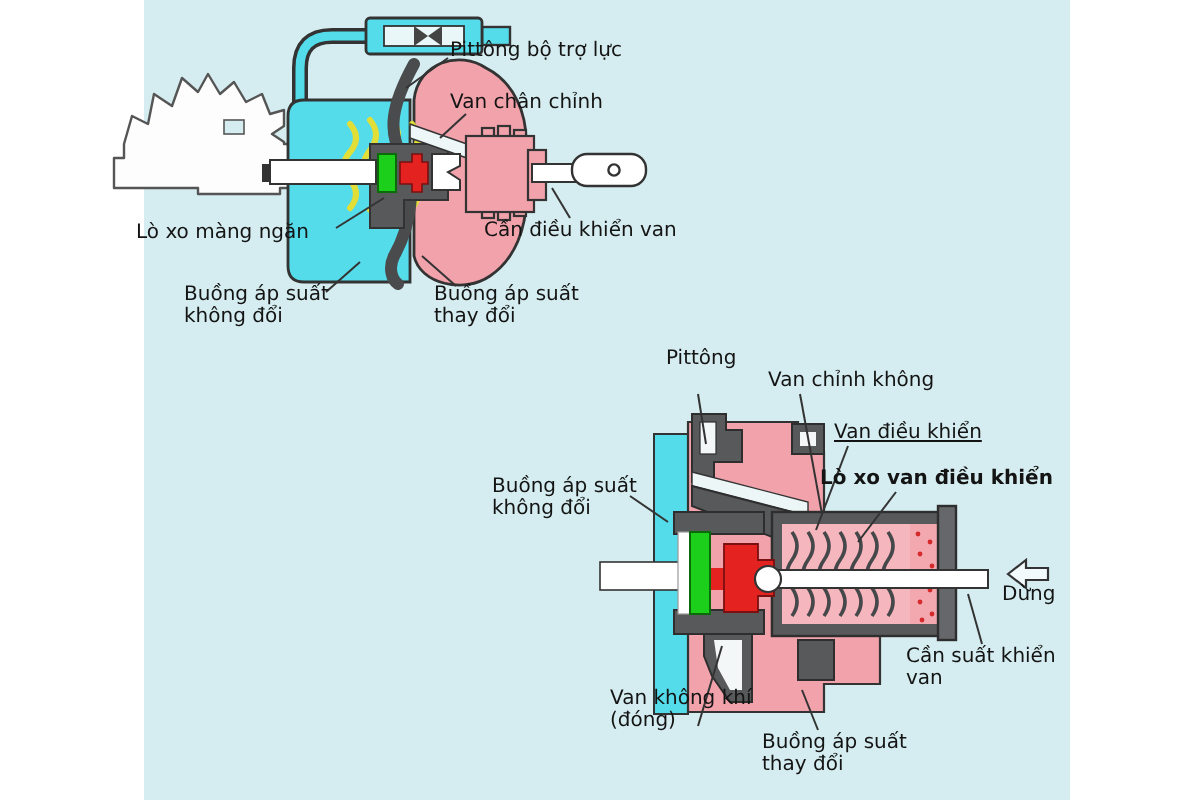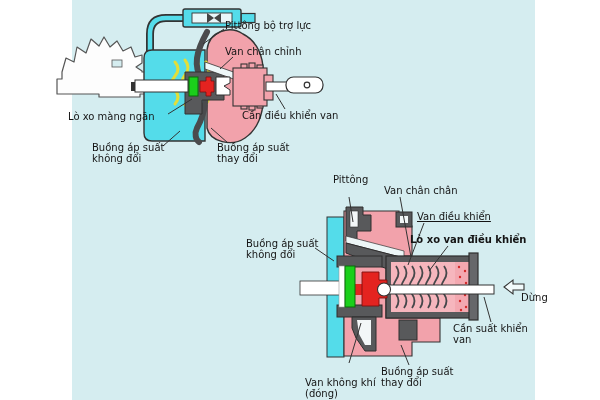--- a/index.html
+++ b/index.html
@@ -172,24 +172,24 @@
 <div class="lbl" style="left:225px;top:20px;">Pittông bộ trợ lực</div>
 <div class="lbl" style="left:225px;top:46px;">Van chân chỉnh</div>
 <div class="lbl" style="left:242px;top:110px;">Cần điều khiển van</div>
 <div class="lbl" style="left:68px;top:111px;">Lò xo màng ngăn</div>
 <div class="lbl" style="left:92px;top:142px;">Buồng áp suất
 không đổi</div>
 <div class="lbl" style="left:217px;top:142px;">Buồng áp suất
 thay đổi</div>
 
 <div class="lbl" style="left:333px;top:174px;">Pittông</div>
-<div class="lbl" style="left:384px;top:185px;">Van chân chân</div>
+<div class="lbl" style="left:384px;top:185px;">Van chỉnh không</div>
 <div class="lbl" style="left:417px;top:211px;text-decoration:underline;">Van điều khiển</div>
 <div class="lbl" style="left:410px;top:234px;font-weight:bold;">Lò xo van điều khiển</div>
 <div class="lbl" style="left:246px;top:238px;">Buồng áp suất
 không đổi</div>
-<div class="lbl" style="left:521px;top:292px;">Dừng</div>
+<div class="lbl" style="left:501px;top:292px;">Dừng</div>
 <div class="lbl" style="left:453px;top:323px;">Cần suất khiển
 van</div>
-<div class="lbl" style="left:305px;top:377px;">Van không khí
+<div class="lbl" style="left:305px;top:344px;">Van không khí
 (đóng)</div>
 <div class="lbl" style="left:381px;top:366px;">Buồng áp suất
 thay đổi</div>
 
 </body></html>

